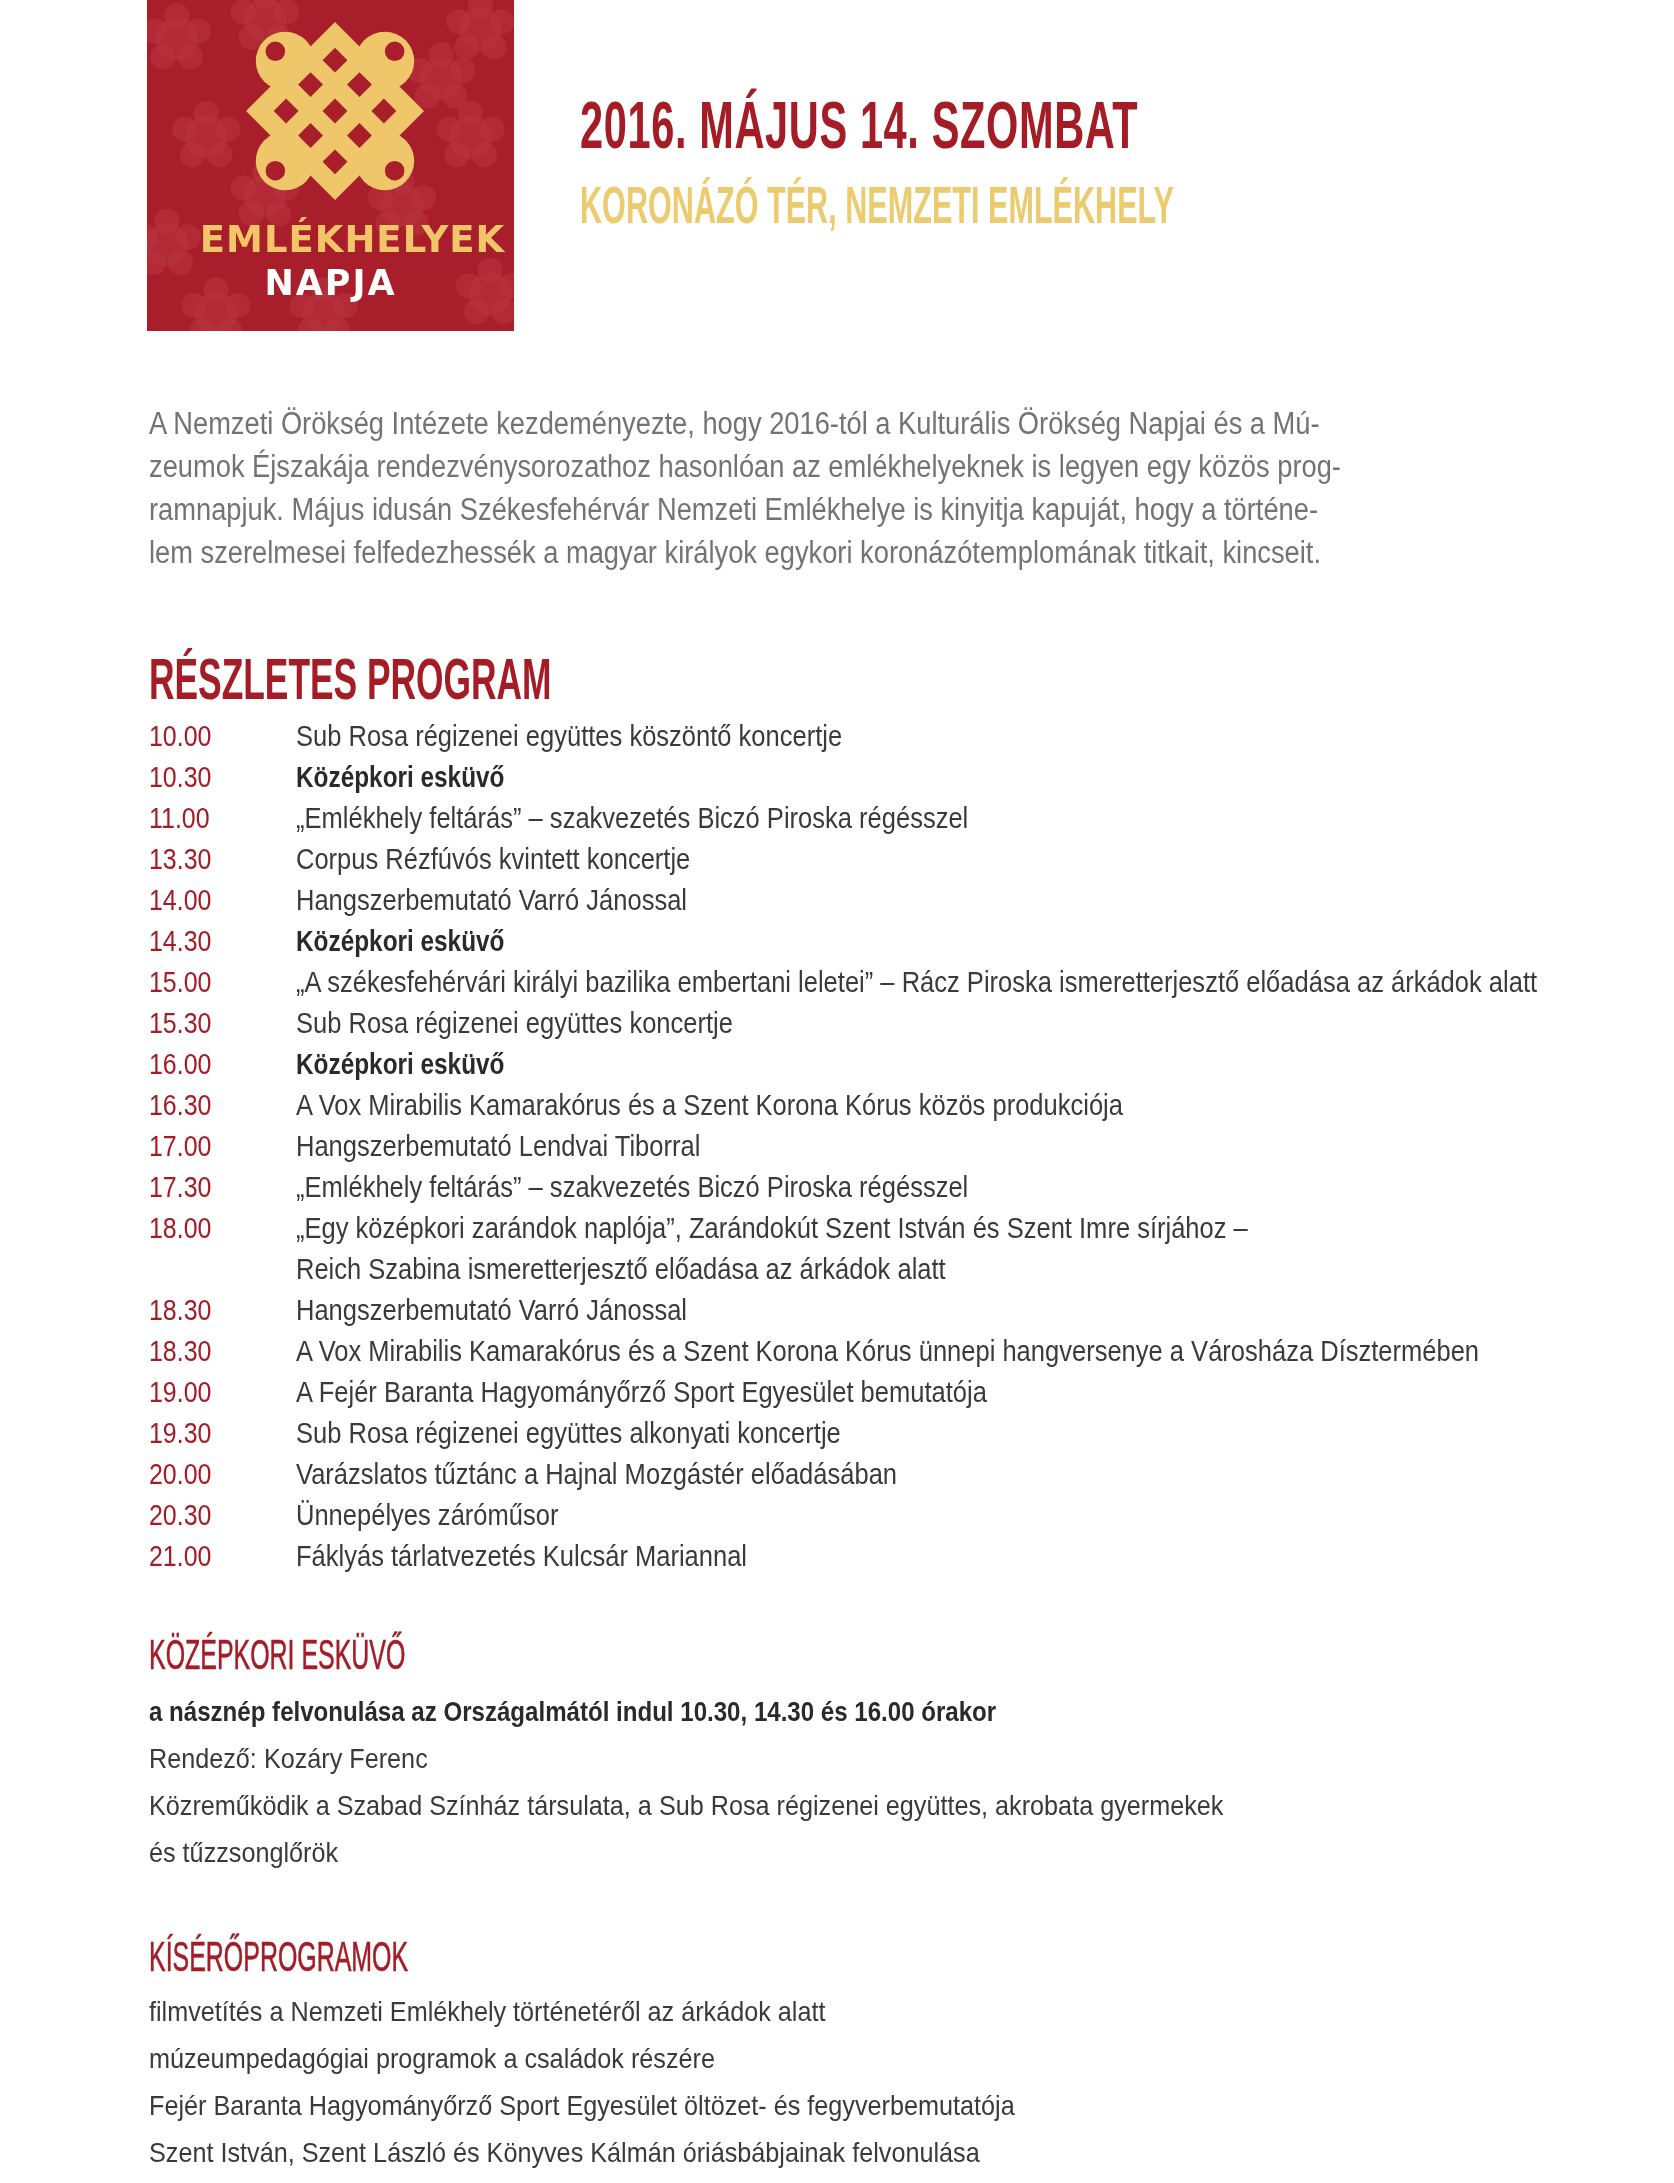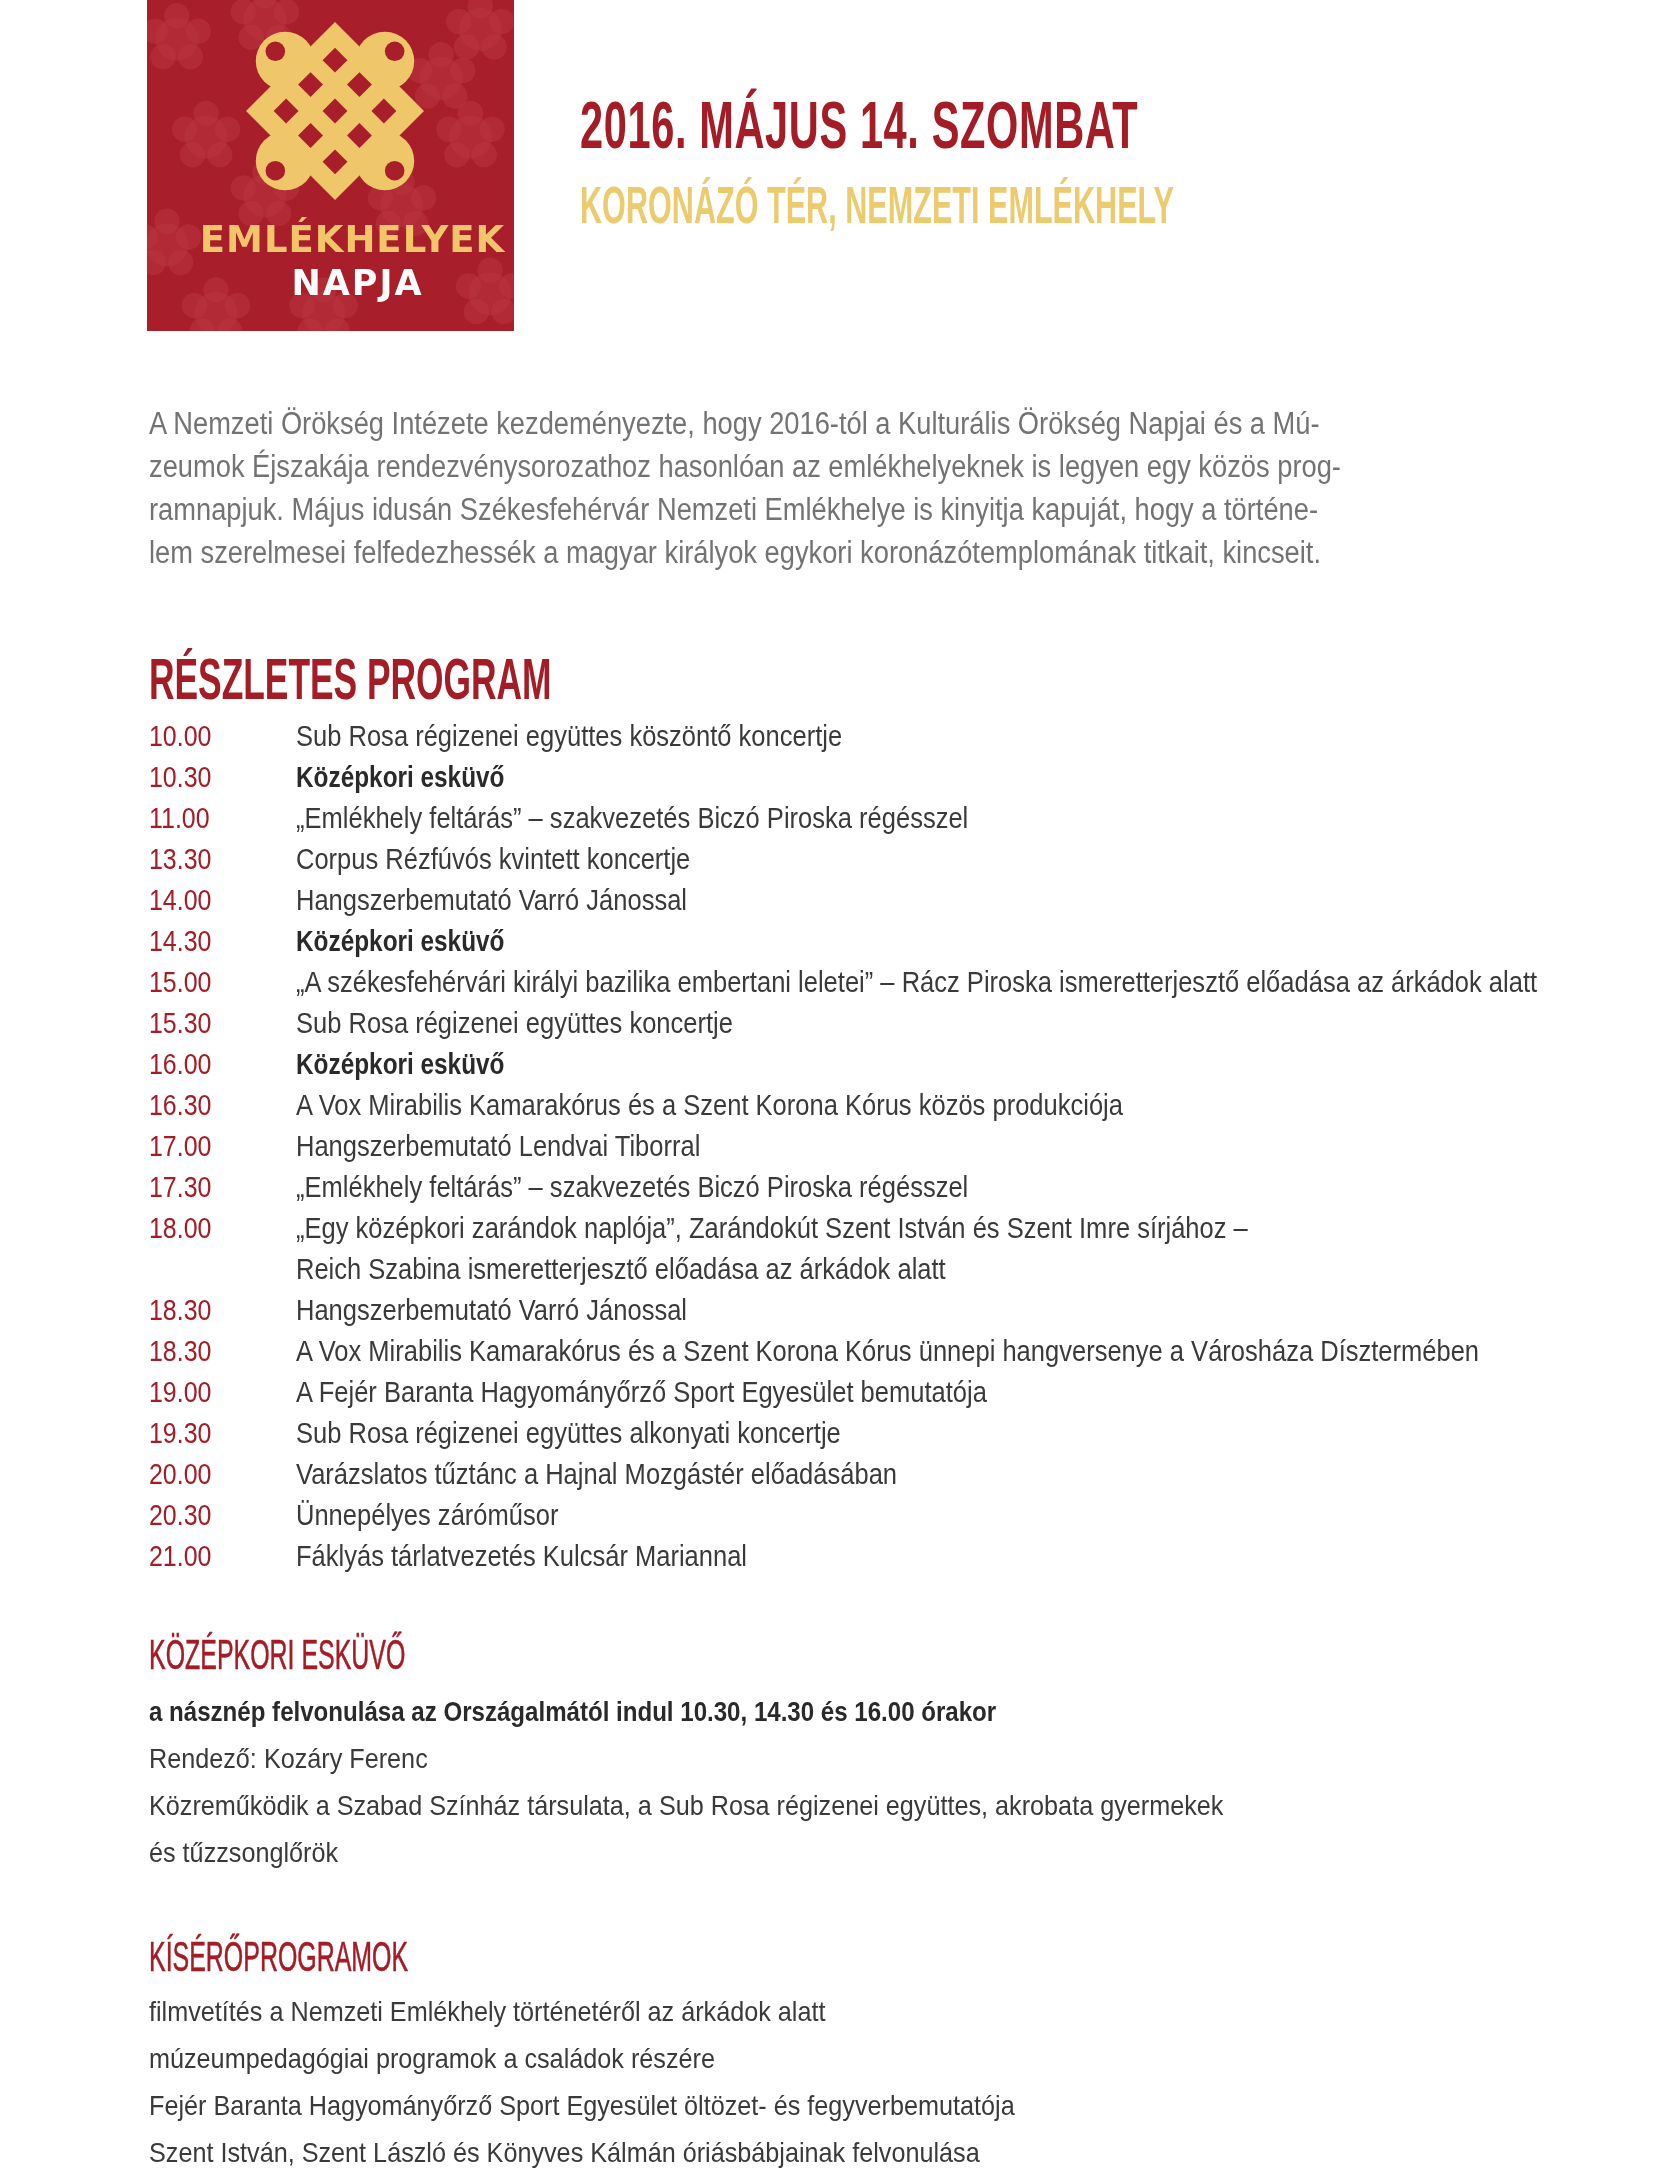--- a/index.html
+++ b/index.html
@@ -15,21 +15,21 @@
     .logo svg.bg { position: absolute; left: 0; top: 0; }
     .logo .knot { position: absolute; left: 99px; top: 21.6px; }
     .logo .l1 {
       position: absolute; left: 0; width: 100%; top: 218px; text-align: center;
       font-family: "DejaVu Sans", sans-serif; font-weight: bold; font-size: 37px;
       letter-spacing: 1px; color: #f2c56a; margin-left: 22px;
     }
     .logo .l2 {
       position: absolute; left: 0; width: 100%; top: 263px; text-align: center;
       font-family: "DejaVu Sans", sans-serif; font-weight: bold; font-size: 35px;
-      letter-spacing: 2px; color: #ffffff; padding-left: 27px;
+      letter-spacing: 2px; color: #ffffff;
     }
     .hdr-date {
       position: absolute; left: 580px; top: 86px;
       font-family: "Liberation Sans", sans-serif; font-weight: bold;
       font-size: 67px; line-height: 78px; color: #a31c26;
       transform: scaleX(0.62); transform-origin: left top; white-space: nowrap;
       letter-spacing: 1px;
     }
     .hdr-place {
       position: absolute; left: 580px; top: 176px;

